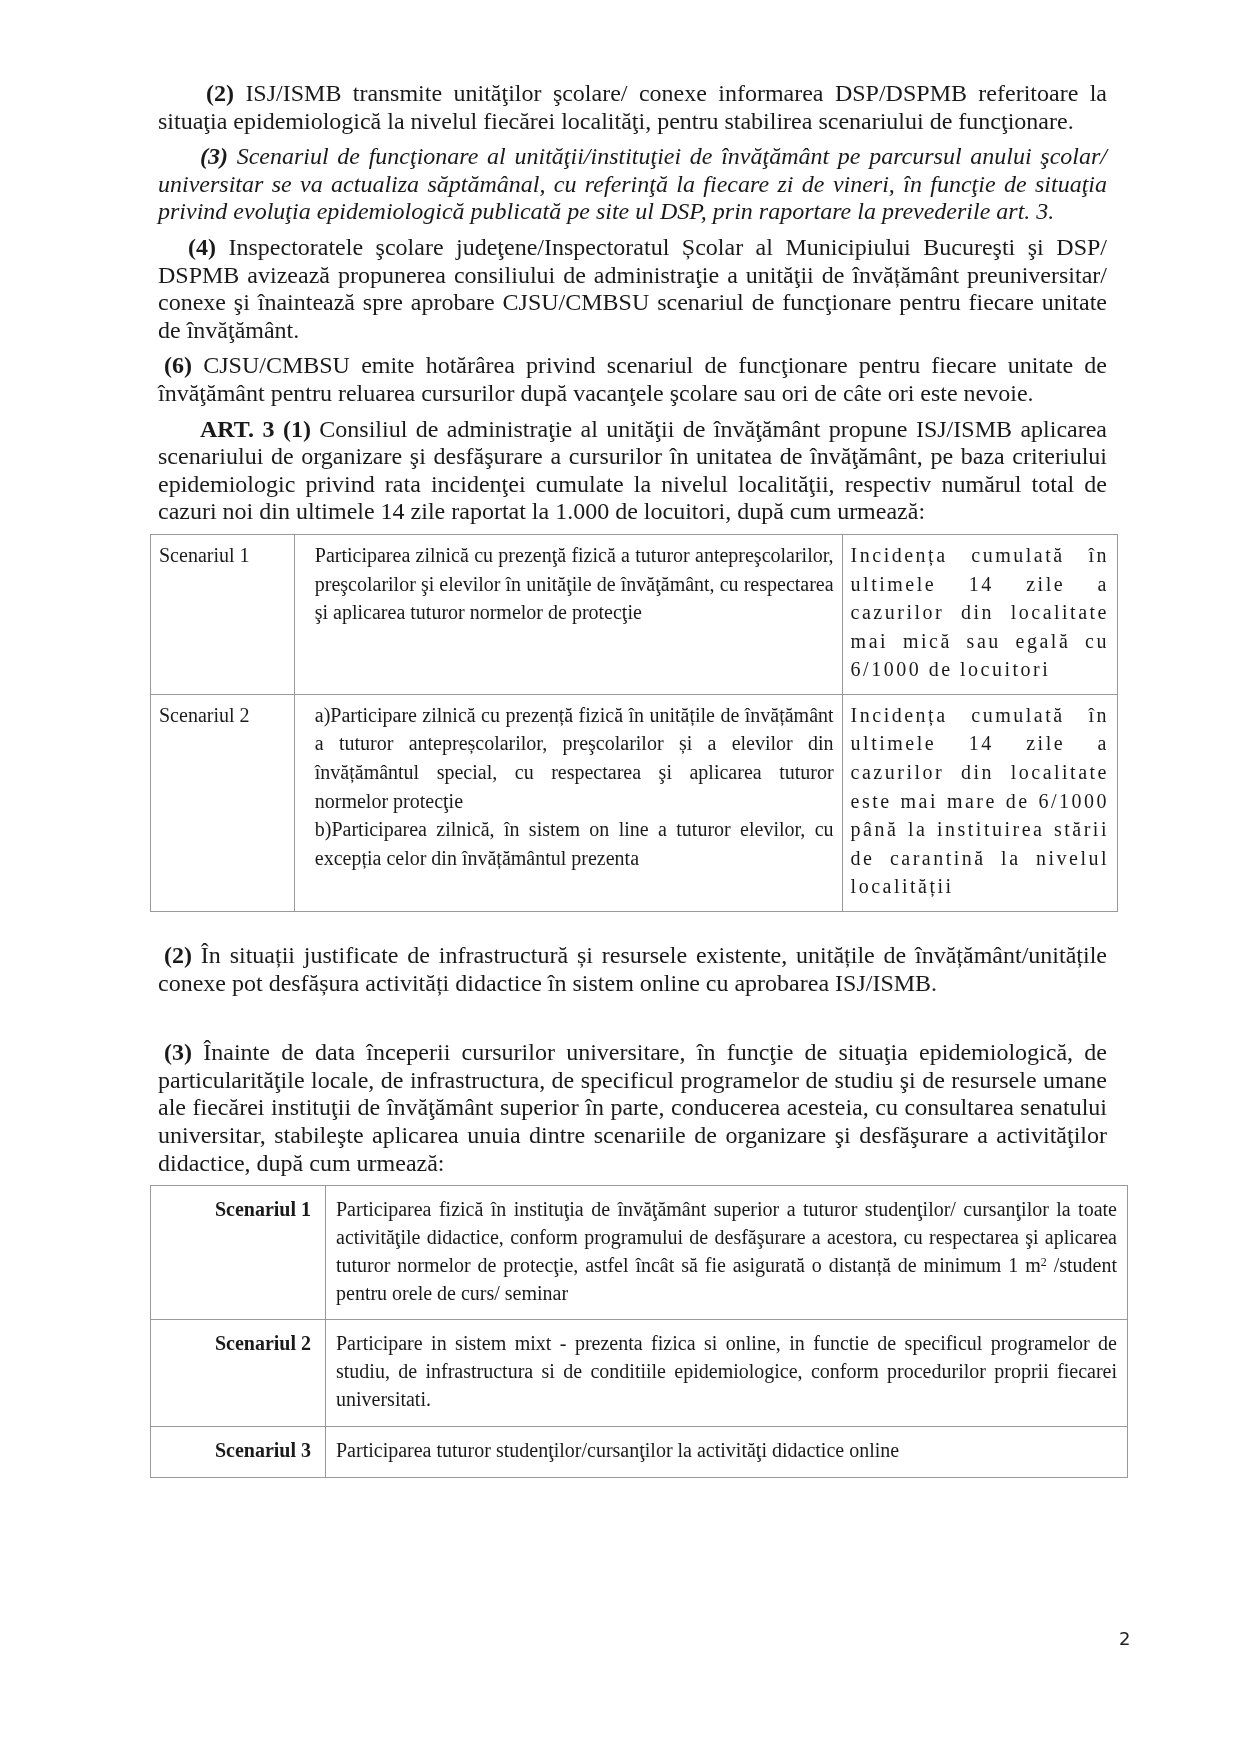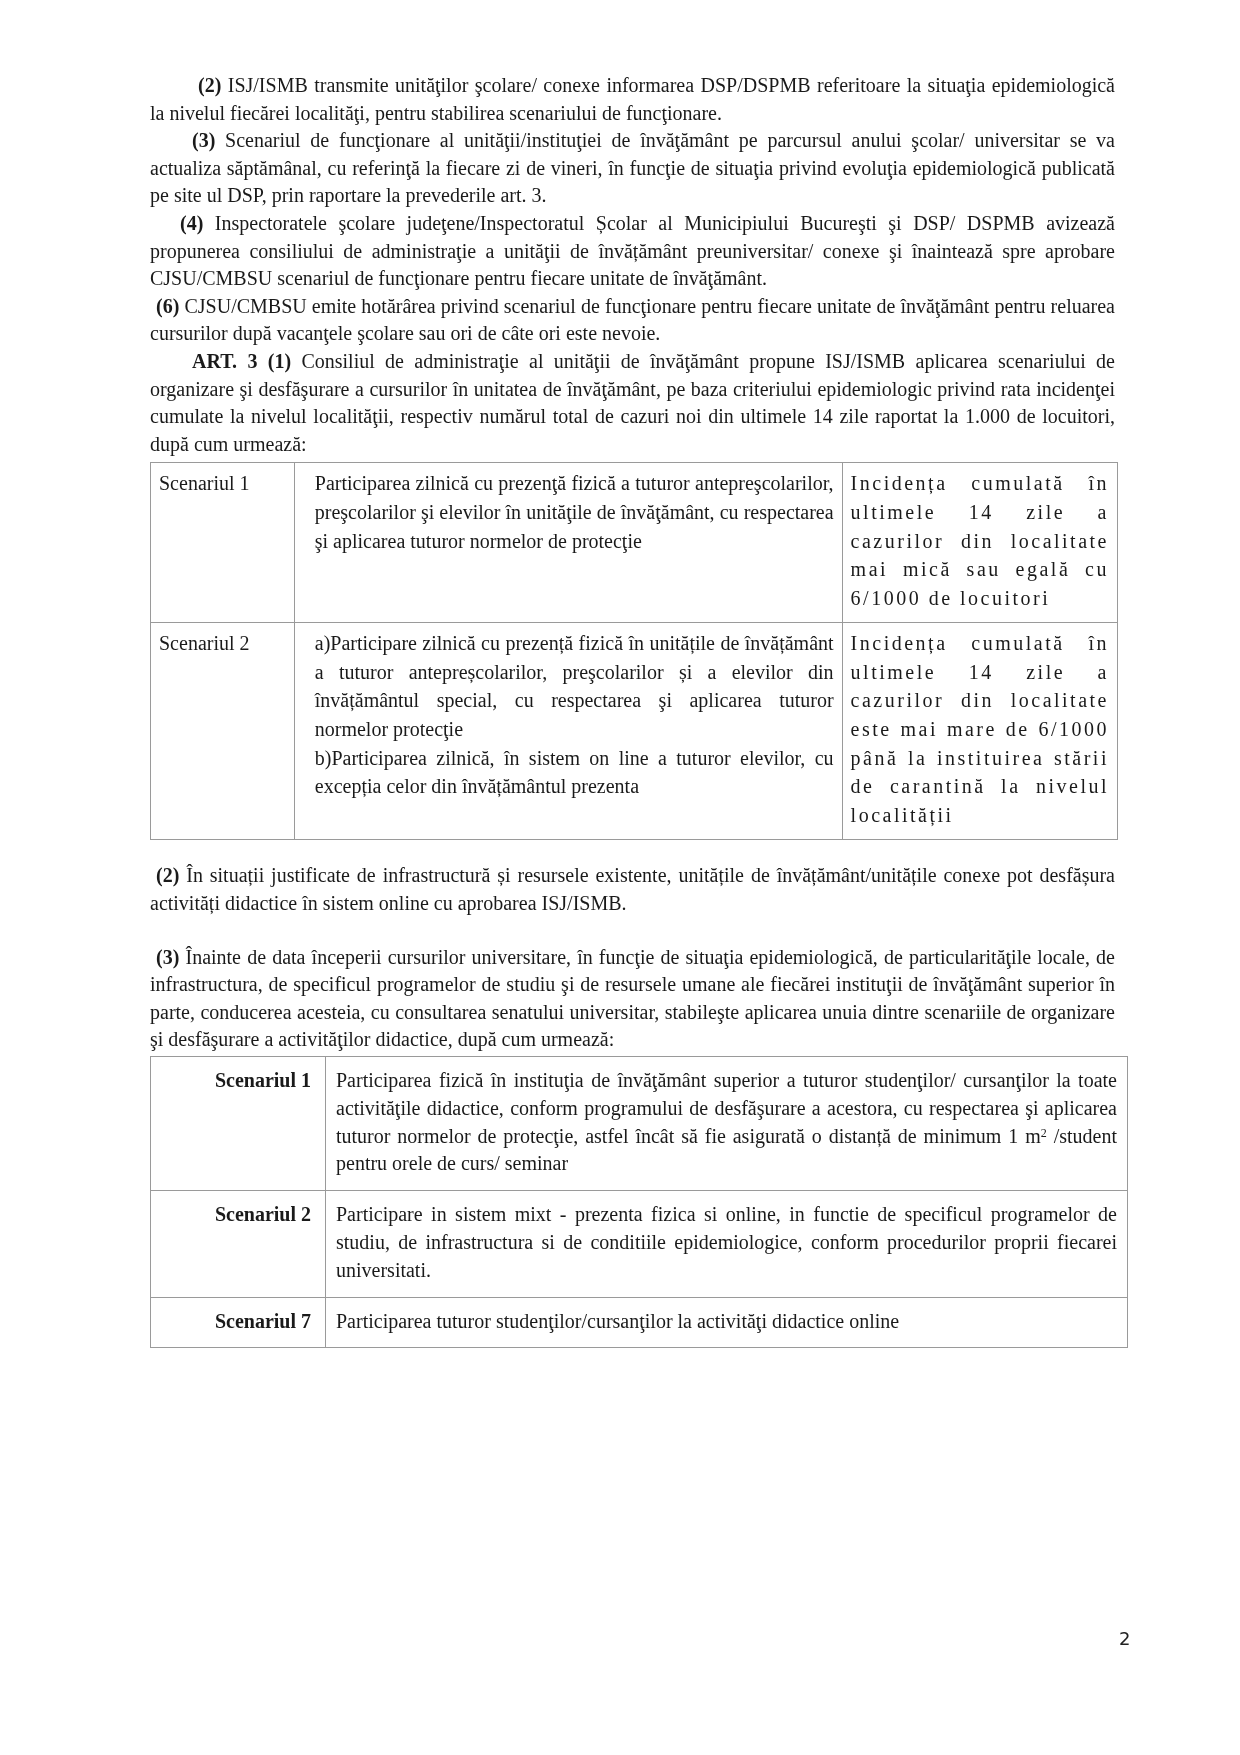--- a/index.html
+++ b/index.html
@@ -15,28 +15,28 @@
     color: #1a1a1a;
     font-family: "Liberation Serif", "DejaVu Serif", serif;
   }
   .page {
     position: absolute;
     left: 150px;
     top: 72px;
     width: 965px;
   }
   p.para {
-    margin: 0;
-    font-size: 20px;
+    margin: 8px;
+    font-size: 24px;
     line-height: 27.6px;
     text-align: justify;
   }
   p.para b { font-weight: bold; }
   .ind1 { text-indent: 48px; }
-  .ind2 { text-indent: 42px; }
+  .ind2 { text-indent: 42px; font-style: italic; }
   .ind3 { text-indent: 30px; }
   .ind4 { text-indent: 22px; }
   .ind5 { text-indent: 6px; }
   .ind6 { text-indent: 42px; }
 
   table.t1 {
     border-collapse: collapse;
     width: 968px;
     margin-top: 4px;
     font-size: 20px;
@@ -132,21 +132,21 @@
     <tbody>
         <tr>
       <td class="h">Scenariul 1</td>
       <td><span>Participarea fizică în instituţia de învăţământ superior a tuturor studenţilor/ cursanţilor la toate activităţile didactice, conform programului de desfăşurare a acestora, cu respectarea şi aplicarea tuturor normelor de protecţie, astfel încât să fie asigurată o distanță de minimum 1 m</span><sup class="m2">2</sup><span>  /student pentru orele de curs/ seminar</span></td>
     </tr>
     <tr>
       <td class="h">Scenariul 2</td>
       <td>Participare in sistem mixt - prezenta fizica si online, in functie de specificul programelor de studiu, de infrastructura si de conditiile epidemiologice, conform procedurilor proprii fiecarei universitati.</td>
     </tr>
     <tr>
-      <td class="h">Scenariul 7</td>
+      <td class="h">Scenariul 3</td>
       <td>Participarea tuturor studenţilor/cursanţilor la activităţi didactice online</td>
     </tr>
   </tbody>
     </table>
 
 </div>
 
 <div class="page-number">2</div>
 
 </body></html>

